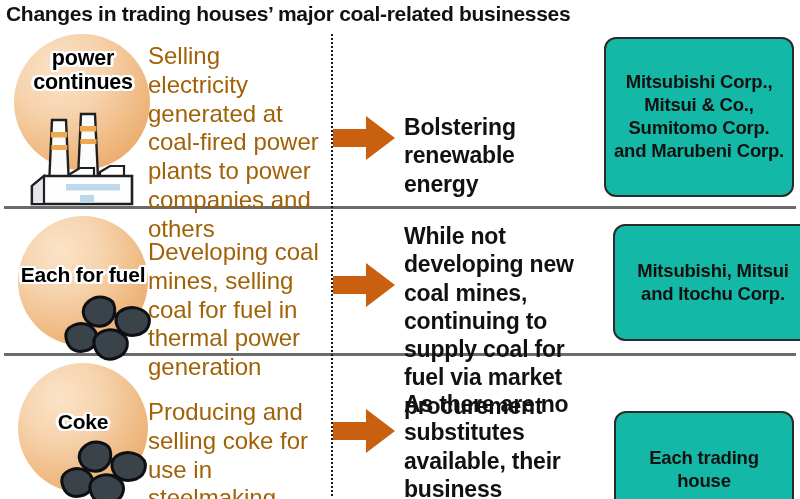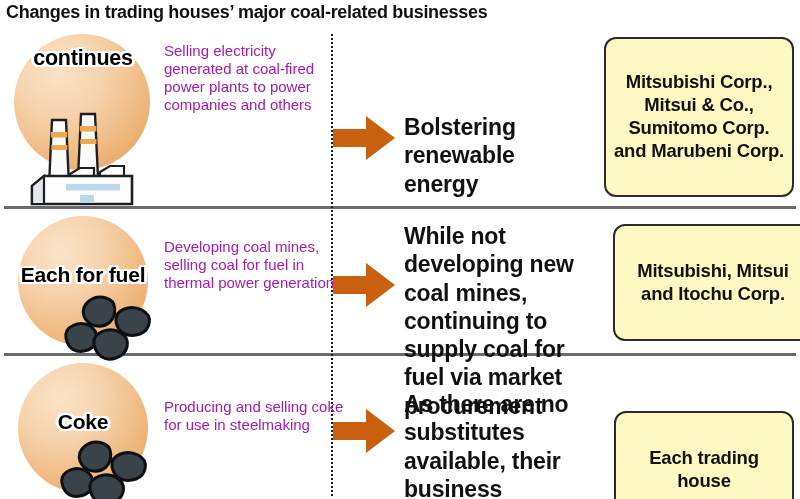--- a/index.html
+++ b/index.html
@@ -18,21 +18,21 @@
     background: #ffffff;
     overflow: hidden;
   }
 
   
   .title {
     position: absolute;
     left: 6px;
     top: 2px;
     width: 790px;
-    font-size: 18px;
+    font-size: 21px;
     font-weight: bold;
     letter-spacing: -0.3px;
     color: #111111;
     white-space: nowrap;
   }
 
   
   .row {
     position: absolute;
     left: 0;
@@ -88,44 +88,43 @@
       -3px  0   0 #ffffff,  3px  0   0 #ffffff;
   }
 
   
   .plant { position: absolute; }
   .coal-pile { position: absolute; }
 
   
   .desc {
     position: absolute;
-    font-size: 15px;
-    color: #a21caf;
+    font-size: 24px;
+    color: #a16207;
     line-height: 1.2;
-    margin-left: 16px;
   }
 
   
   .arrow { position: absolute; }
 
   
   .outcome {
     position: absolute;
     font-size: 23px;
     font-weight: bold;
     color: #111111;
     line-height: 1.23;
     letter-spacing: -0.2px;
   }
 
   
   .company-box {
     position: absolute;
     box-sizing: border-box;
-    background: #fef9c3;
+    background: #14b8a6;
     border: 2.5px solid #2b2b2b;
     border-radius: 12px;
     display: flex;
     align-items: center;
     justify-content: center;
   }
   .company-text {
     font-size: 18.5px;
     font-weight: bold;
     color: #111111;
@@ -167,20 +166,21 @@
 
         <polygon points="10,74 22,64 110,64 110,92 10,92" fill="#fdfdfd" stroke="#1f1f1f" stroke-width="2.6"></polygon>
 
         <polygon points="10,74 22,64 22,92 10,92" fill="#e3e6ea" stroke="#1f1f1f" stroke-width="2.2"></polygon>
 
         <rect x="44" y="72" width="54" height="6.5" fill="#bcd8ea"></rect>
         <rect x="58" y="83" width="14" height="8" fill="#bcd8ea"></rect>
       </svg>
 
       <div class="cat-label" style="left:4px; top:16px; width:158px; font-size:21.5px;">
+        <div>power</div>
         <div>continues</div>
       </div>
     </div>
 
     <div class="desc" style="left:148px; top:12px; width:178px;">Selling electricity generated at coal-fired power plants to power companies and others</div>
 
     <svg class="arrow" style="left:333px; top:86px;" width="62" height="44" viewBox="0 0 62 44">
       <polygon points="0,13 33,13 33,0 62,22 33,44 33,31 0,31" fill="#c8600f"></polygon>
     </svg>
 

